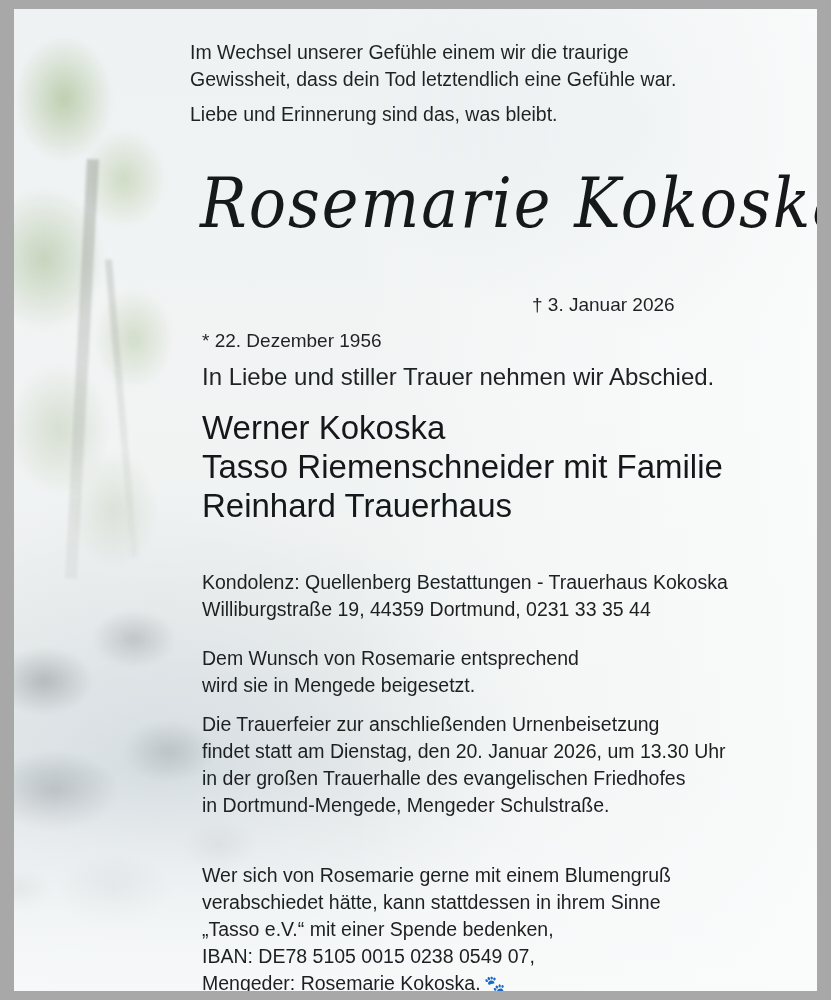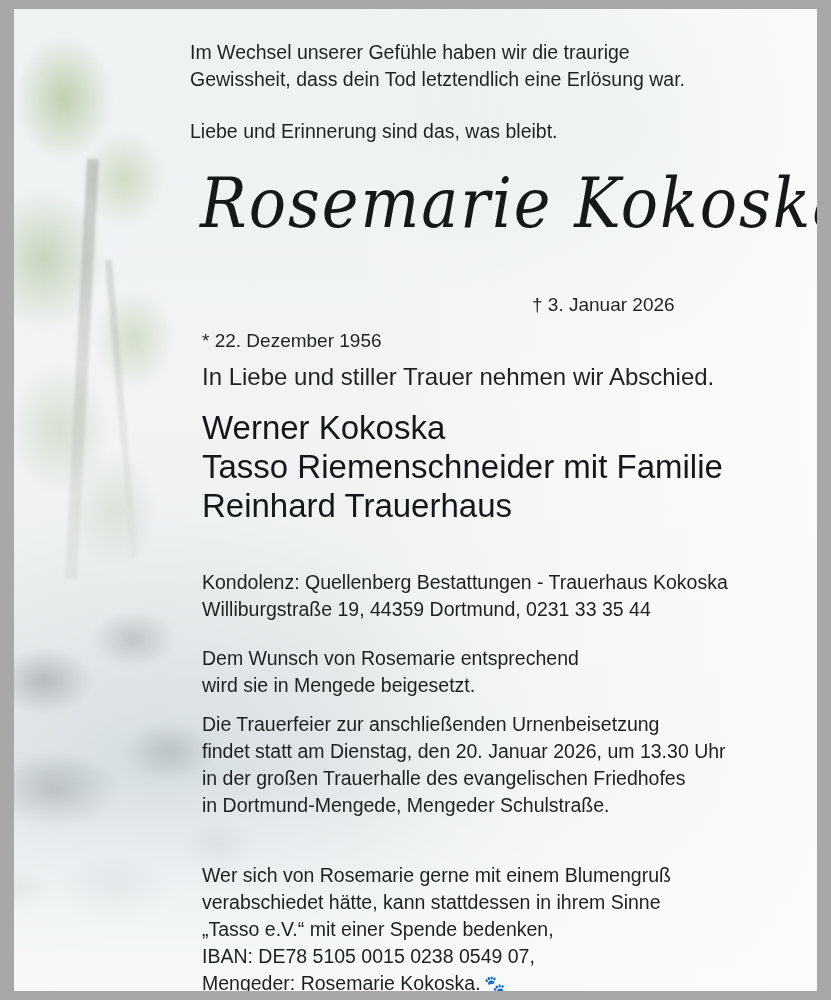--- a/index.html
+++ b/index.html
@@ -116,21 +116,21 @@
   .intro {
     position: absolute;
     left: 0;
     top: 30px;
     width: 620px;
     font-size: 19.5px;
     line-height: 27px;
     color: #1f2223;
   }
   .intro p { margin: 0; }
-  .intro p.second { margin-top: 25px; }
+  .intro p.second { margin-top: 8px; }
 
   .name {
     position: absolute;
     left: 10px;
     top: 160px;
     width: 600px;
     font-family: "DejaVu Serif", serif;
     font-style: italic;
     font-size: 62px;
     line-height: 1.0;
@@ -224,22 +224,22 @@
   <div class="trunk"></div>
   <div class="trunk2"></div>
   <div class="rocks"></div>
   <div class="mist"></div>
   <div class="washright"></div>
 
   <div class="content">
 
     <div class="intro">
       <p>
-        <span>Im Wechsel unserer Gefühle haben wir die traurige</span><br>
-        <span>Gewissheit, dass dein Tod letztendlich eine Erlösung war.</span>
+        <span>Im Wechsel unserer Gefühle einem wir die traurige</span><br>
+        <span>Gewissheit, dass dein Tod letztendlich eine Gefühle war.</span>
       </p>
       <p class="second">Liebe und Erinnerung sind das, was bleibt.</p>
     </div>
 
     <div class="name">Rosemarie Kokoska</div>
 
     <div class="dates">
       <span class="born">* 22. Dezember 1956</span>
       <span class="died">† 3. Januar 2026</span>
     </div>

